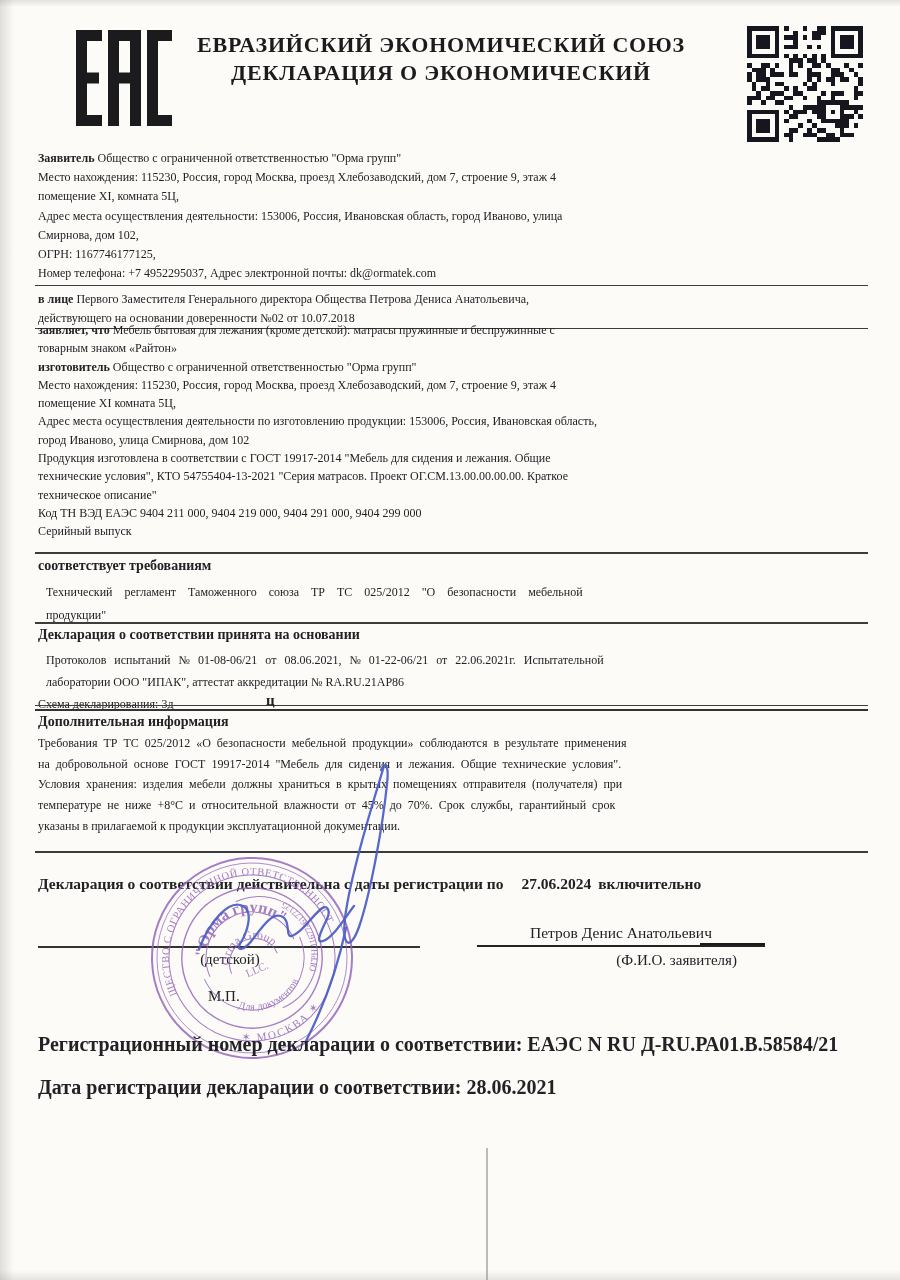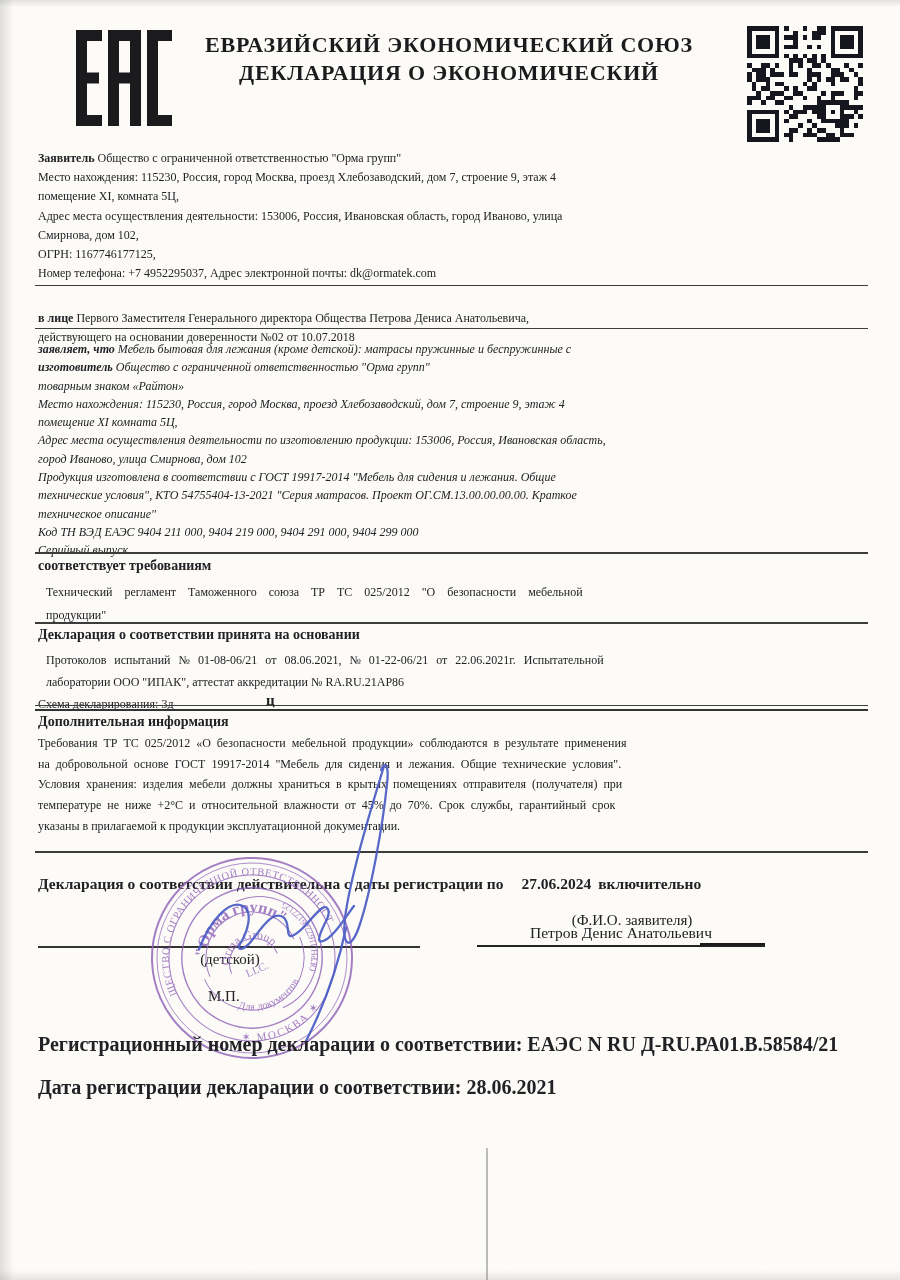--- a/index.html
+++ b/index.html
@@ -9,30 +9,30 @@
   .edge-left{position:absolute;left:0;top:0;width:14px;height:1280px;
              background:linear-gradient(to right,rgba(90,90,85,.18),rgba(0,0,0,0));}
   .edge-top{position:absolute;left:0;top:0;width:900px;height:7px;
             background:linear-gradient(to bottom,rgba(90,90,85,.16),rgba(0,0,0,0));}
   .edge-bottom{position:absolute;left:0;bottom:0;width:900px;height:10px;
             background:linear-gradient(to top,rgba(90,90,85,.14),rgba(0,0,0,0));}
   .fold-crease{position:absolute;left:486px;top:1148px;width:2px;height:132px;
             background:rgba(110,110,104,.45);}
   
   .eac-logo{position:absolute;left:76px;top:30px;width:96px;height:96px;}
-  .title{position:absolute;left:169px;top:31px;width:560px;text-align:center;
+  .title{position:absolute;left:161px;top:31px;width:560px;text-align:center;
          font-weight:bold;font-size:22px;line-height:28px;letter-spacing:.8px;color:#1b1b1d;}
   .qr{position:absolute;left:747px;top:26px;width:116px;height:116px;}
   
   .sec{position:absolute;left:38px;width:830px;font-size:12px;}
   .sec p{margin:0;white-space:nowrap;}
   .lead{font-weight:bold;}
   .s-applicant{top:149px;line-height:19.2px;}
-  .s-rep{top:290px;line-height:19px;margin-top:19px;}
-  .s-product{top:340px;line-height:18.3px;font-style:italic;}
+  .s-rep{top:290px;line-height:19px;}
+  .s-product{top:321px;line-height:18.3px;}
   .h{position:absolute;left:38px;width:830px;font-size:14px;font-weight:bold;}
   .h-compliance{top:558px;}
   .p-compliance{top:581px;line-height:22.5px;padding-left:8px;}
   .p-compliance .ws{word-spacing:9px;}
   .h-basis{top:627px;}
   .p-basis{top:649px;line-height:22px;padding-left:8px;}
   .p-basis .ws{word-spacing:5px;}
   .s-scheme{top:697px;}
   .artifact-c{position:absolute;left:266px;top:692px;font-size:15px;font-weight:bold;}
   .h-additional{top:714px;}
@@ -45,21 +45,21 @@
   .r5{top:851px;height:2px;}
   
   .validity{position:absolute;left:38px;top:875px;font-size:15.5px;font-weight:bold;white-space:nowrap;}
   .validity .vdate{margin-left:18px;}
   .validity .vsuf{margin-left:7px;}
   .sigline-left{position:absolute;left:38px;top:946px;width:382px;height:1.5px;background:#333;}
   .sigline-right{position:absolute;left:477px;top:945px;width:288px;height:1.5px;background:#222;}
   .sigline-right2{position:absolute;left:700px;top:943px;width:65px;height:2px;background:#1a1a1a;}
   .signer-name{position:absolute;left:477px;top:924px;width:288px;text-align:center;font-size:15.5px;white-space:nowrap;}
   .cap-sign{position:absolute;left:170px;top:951px;width:120px;text-align:center;font-size:15px;}
-  .cap-fio{position:absolute;left:527px;top:912px;width:210px;text-align:center;font-size:15px;}
+  .cap-fio{position:absolute;left:527px;top:952px;width:210px;text-align:right;font-size:15px;}
   .cap-mp{position:absolute;left:208px;top:988px;font-size:15px;}
   .reg{position:absolute;left:38px;font-size:20px;font-weight:bold;white-space:nowrap;}
   .reg1{top:1033px;}
   .reg2{top:1076px;}
   
   .stamp{position:absolute;left:122px;top:828px;width:260px;height:260px;opacity:.82;}
   .stamp text{font-family:"Liberation Serif",serif;}
   .signature{position:absolute;left:140px;top:740px;width:300px;height:320px;}
 </style>
 </head>
@@ -398,22 +398,22 @@
   <div class="rule r1"></div>
 
   <div class="sec s-rep">
     <p><span class="lead">в лице</span><span> Первого Заместителя Генерального директора Общества Петрова Дениса Анатольевича,</span></p>
     <p>действующего на основании доверенности №02 от 10.07.2018</p>
   </div>
   <div class="rule r2"></div>
 
   <div class="sec s-product">
     <p><span class="lead">заявляет, что</span><span> Мебель бытовая для лежания (кроме детской): матрасы пружинные и беспружинные с</span></p>
+    <p>товарным знаком «Райтон»</p>
     <p><span class="lead">изготовитель</span><span> Общество с ограниченной ответственностью "Орма групп"</span></p>
-    <p>товарным знаком «Райтон»</p>
     <p>Место нахождения: 115230, Россия, город Москва, проезд Хлебозаводский, дом 7, строение 9, этаж 4</p>
     <p>помещение XI комната 5Ц,</p>
     <p>Адрес места осуществления деятельности по изготовлению продукции: 153006, Россия, Ивановская область,</p>
     <p>город Иваново, улица Смирнова, дом 102</p>
     <p>Продукция изготовлена в соответствии с ГОСТ 19917-2014 "Мебель для сидения и лежания. Общие</p>
     <p>технические условия", КТО 54755404-13-2021 "Серия  матрасов. Проект ОГ.СМ.13.00.00.00.00. Краткое</p>
     <p>техническое описание"</p>
     <p>Код ТН ВЭД ЕАЭС 9404 211 000, 9404 219 000, 9404 291 000, 9404 299 000</p>
     <p>Серийный выпуск</p>
   </div>
@@ -436,21 +436,21 @@
   </div>
   <div class="rule rA"></div>
   <div class="rule rB"></div>
   <span class="artifact-c">ц</span>
 
   <div class="h h-additional">Дополнительная информация</div>
   <div class="sec p-additional">
     <p class="ws">Требования ТР ТС 025/2012 «О безопасности мебельной продукции» соблюдаются в результате применения</p>
     <p class="ws">на добровольной основе ГОСТ 19917-2014 "Мебель для сидения и лежания. Общие технические условия".</p>
     <p class="ws">Условия хранения: изделия мебели должны храниться в крытых помещениях отправителя (получателя) при</p>
-    <p class="ws">температуре не ниже +2°С и относительной влажности от 45% до 70%. Срок службы, гарантийный срок</p>
+    <p class="ws">температуре не ниже +8°С и относительной влажности от 45% до 70%. Срок службы, гарантийный срок</p>
     <p>указаны в прилагаемой к продукции эксплуатационной документации.</p>
   </div>
   <div class="rule r5"></div>
 
   <div class="validity">
     <span>Декларация о соответствии действительна с даты регистрации по</span><span class="vdate">27.06.2024</span><span class="vsuf">включительно</span>
   </div>
 
   <div class="sigline-left"></div>
   <div class="signer-name">Петров Денис Анатольевич</div>

